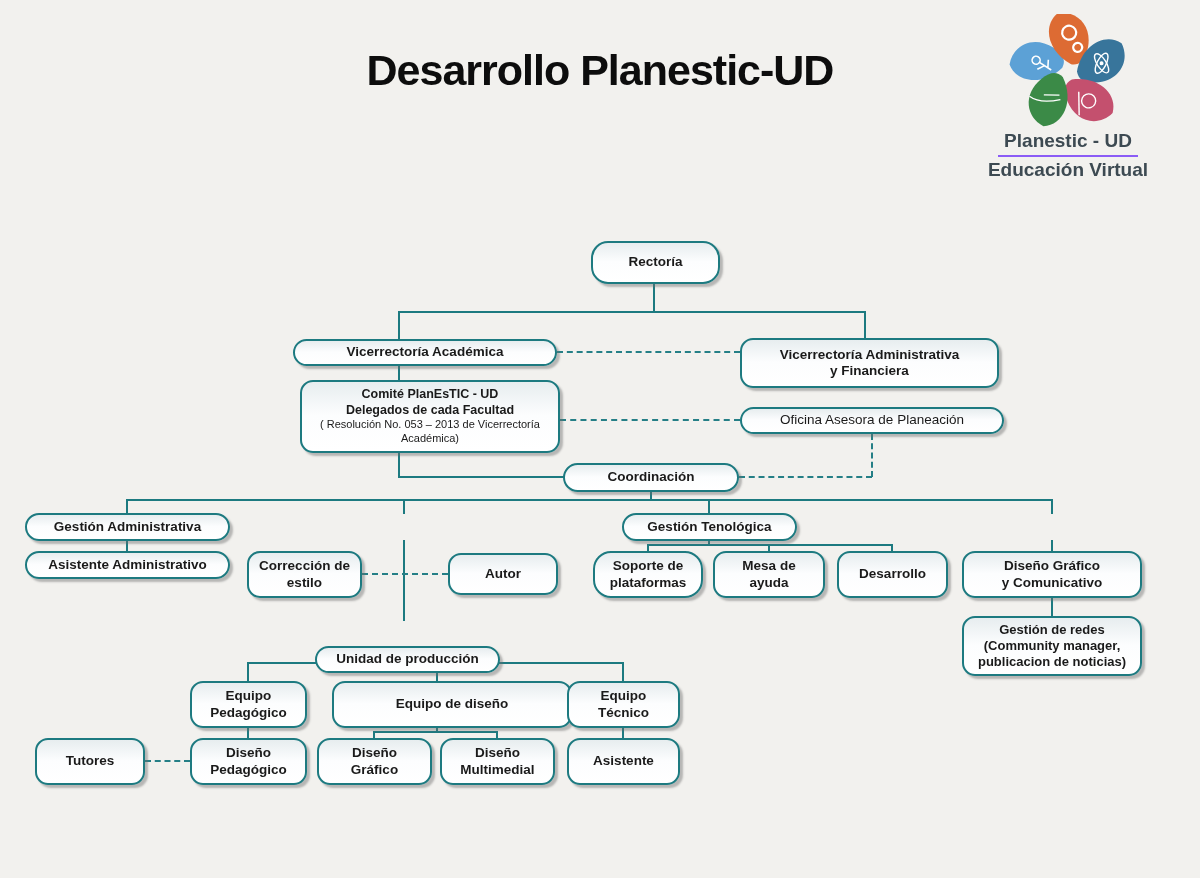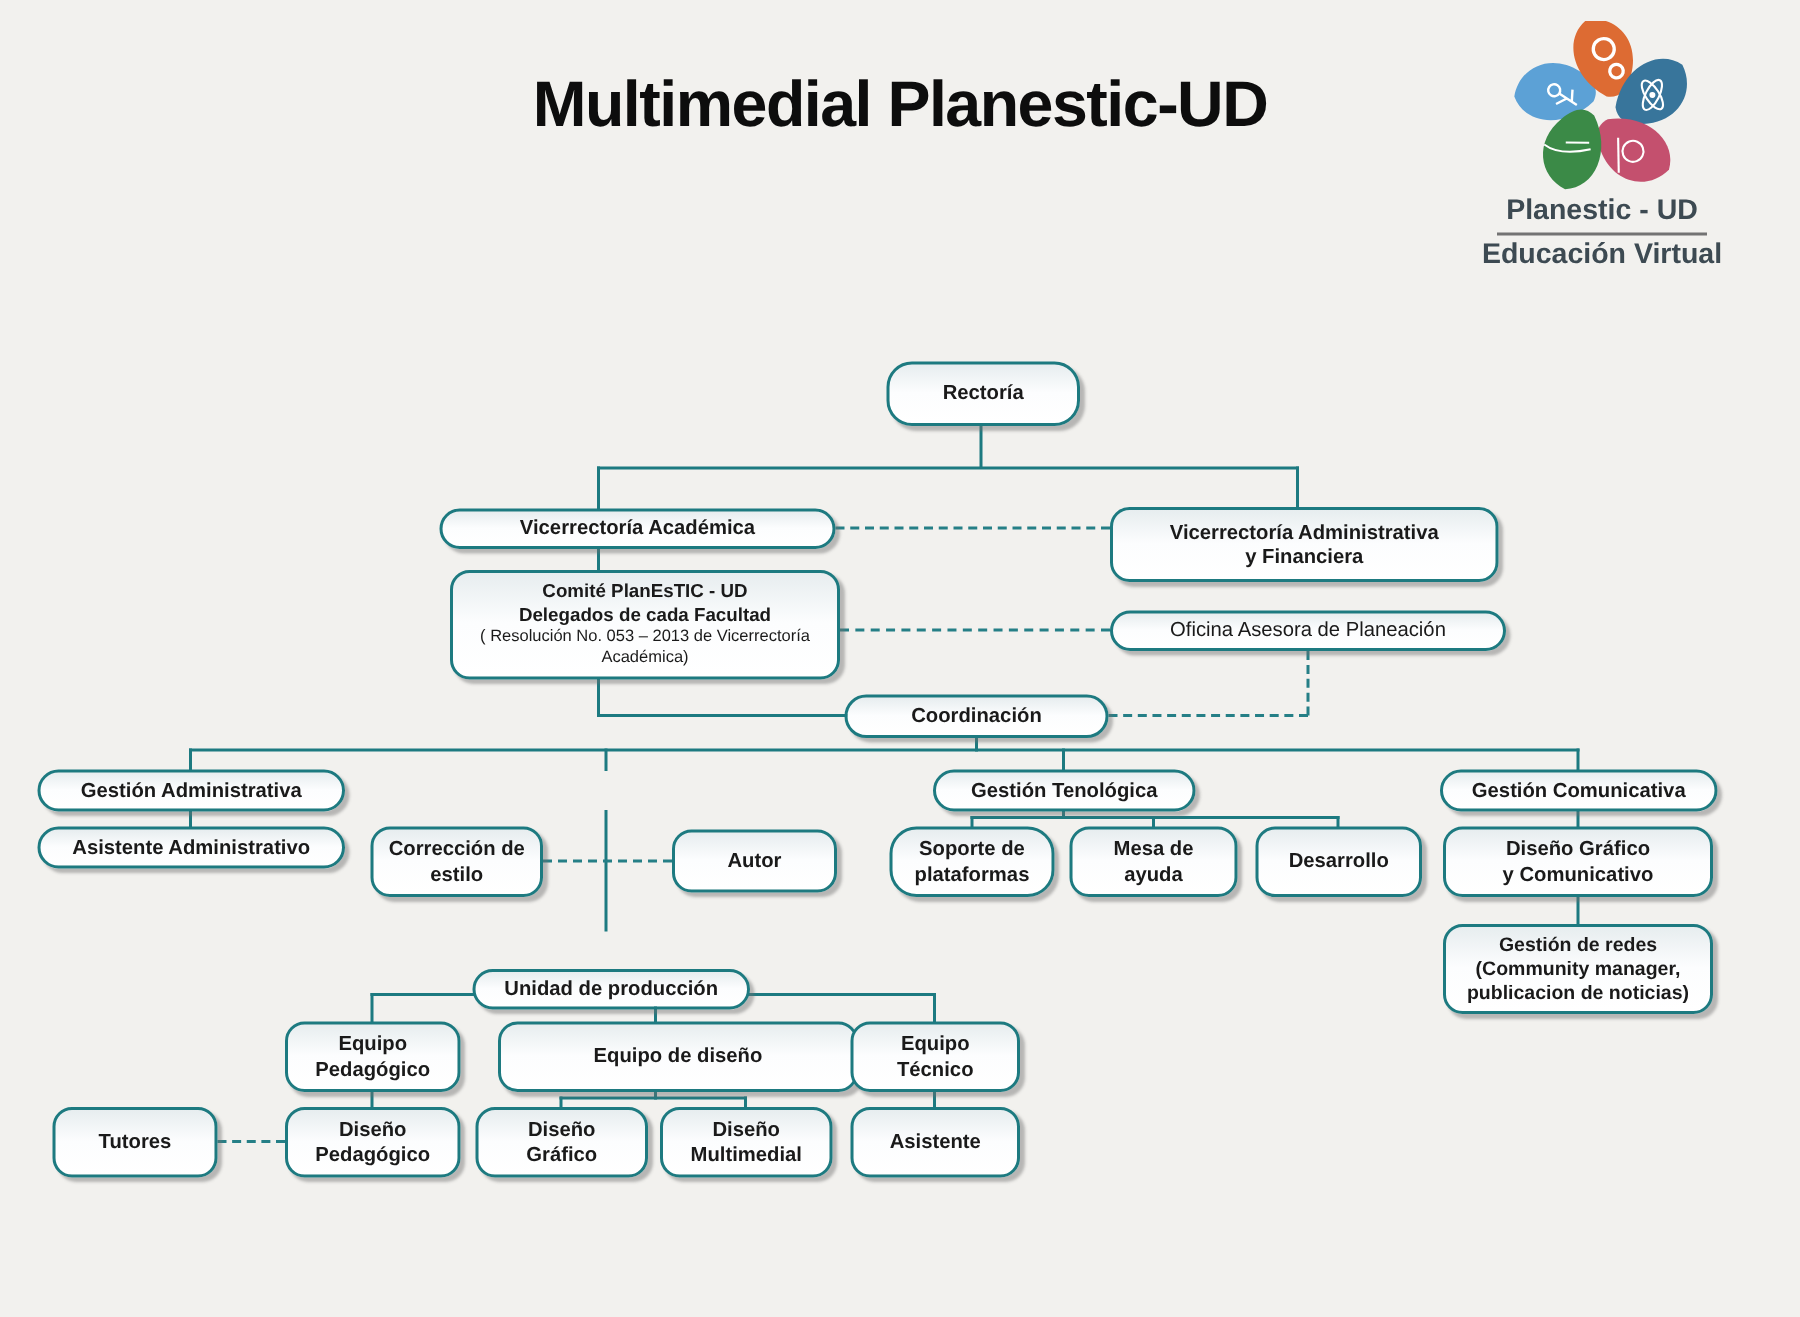--- a/index.html
+++ b/index.html
@@ -18,21 +18,21 @@
     text-align:center;
     font-size:43px; font-weight:bold; letter-spacing:-1px;
     color:#0d0d0d;
   }
 
   
   .logo { position:absolute; top:14px; right:44px; width:176px; text-align:center; }
   .logo svg { display:block; margin:0 auto; }
   .logo-text1 {
     font-size:19px; font-weight:bold; color:#3d4a52;
-    padding:0 6px 3px 6px; border-bottom:2px solid #737373; display:inline-block;
+    padding:0 6px 3px 6px; border-bottom:2px solid #8b5cf6; display:inline-block;
   }
   .logo-text2 { font-size:19px; font-weight:bold; color:#3d4a52; margin-top:2px; }
 
   
   .node {
     position:absolute;
     border:2.5px solid #1d7a80;
     background:linear-gradient(180deg,#e7edef 0%, #fcfdfe 48%, #ffffff 100%);
     box-shadow:3px 3px 2px rgba(110,110,110,0.45);
     display:flex; align-items:center; justify-content:center;
@@ -55,21 +55,21 @@
   .hl { position:absolute; height:2px; background:#1d7a80; }
   .vl { position:absolute; width:2px;  background:#1d7a80; }
   .hd { position:absolute; height:0; border-top:2px dashed #257f86; }
   .vd { position:absolute; width:0;  border-left:2px dashed #257f86; }
 </style>
 </head>
 <body>
 
 <div id="stage">
 
-  <div class="page-title">Multimedial Planestic-UD</div>
+  <div class="page-title">Desarrollo Planestic-UD</div>
 
   <div class="logo">
     <svg width="124" height="116" viewBox="0 0 124 116">
       <g transform="translate(63,58)">
         <g transform="rotate(-57)">
           <path d="M0,-8 C -26,-14 -38,-38 -26,-54 C -8,-62 12,-50 12,-26 C 12,-14 8,-9 0,-8 Z" fill="#5ca1d6"></path>
           <circle cx="-8" cy="-34" r="4" fill="none" stroke="#ffffff" stroke-width="1.6"></circle>
           <path d="M-8,-30 L-8,-16 M-8,-24 L-15,-28 M-8,-20 L-1,-24" fill="none" stroke="#ffffff" stroke-width="1.6"></path>
         </g>
         <g transform="rotate(15)">
@@ -198,23 +198,20 @@
 
   <div class="node rr" style="left:713px;top:551px;width:112px;height:47px;">
     <span class="lbl">Mesa de
 ayuda</span>
   </div>
 
   <div class="node rr" style="left:837px;top:551px;width:111px;height:47px;">
     <span class="lbl">Desarrollo</span>
   </div>
 
-  <div class="node pill" style="left:960px;top:513px;width:185px;height:28px;">
-    <span class="lbl">Gestión Comunicativa</span>
-  </div>
 
   <div class="node rr" style="left:962px;top:551px;width:180px;height:47px;">
     <span class="lbl">Diseño Gráfico
 y Comunicativo</span>
   </div>
 
   <div class="node rr" style="left:962px;top:616px;width:180px;height:60px;">
     <span class="lbl lbl-sm">Gestión de redes
 (Community manager,
 publicacion de noticias)</span>

